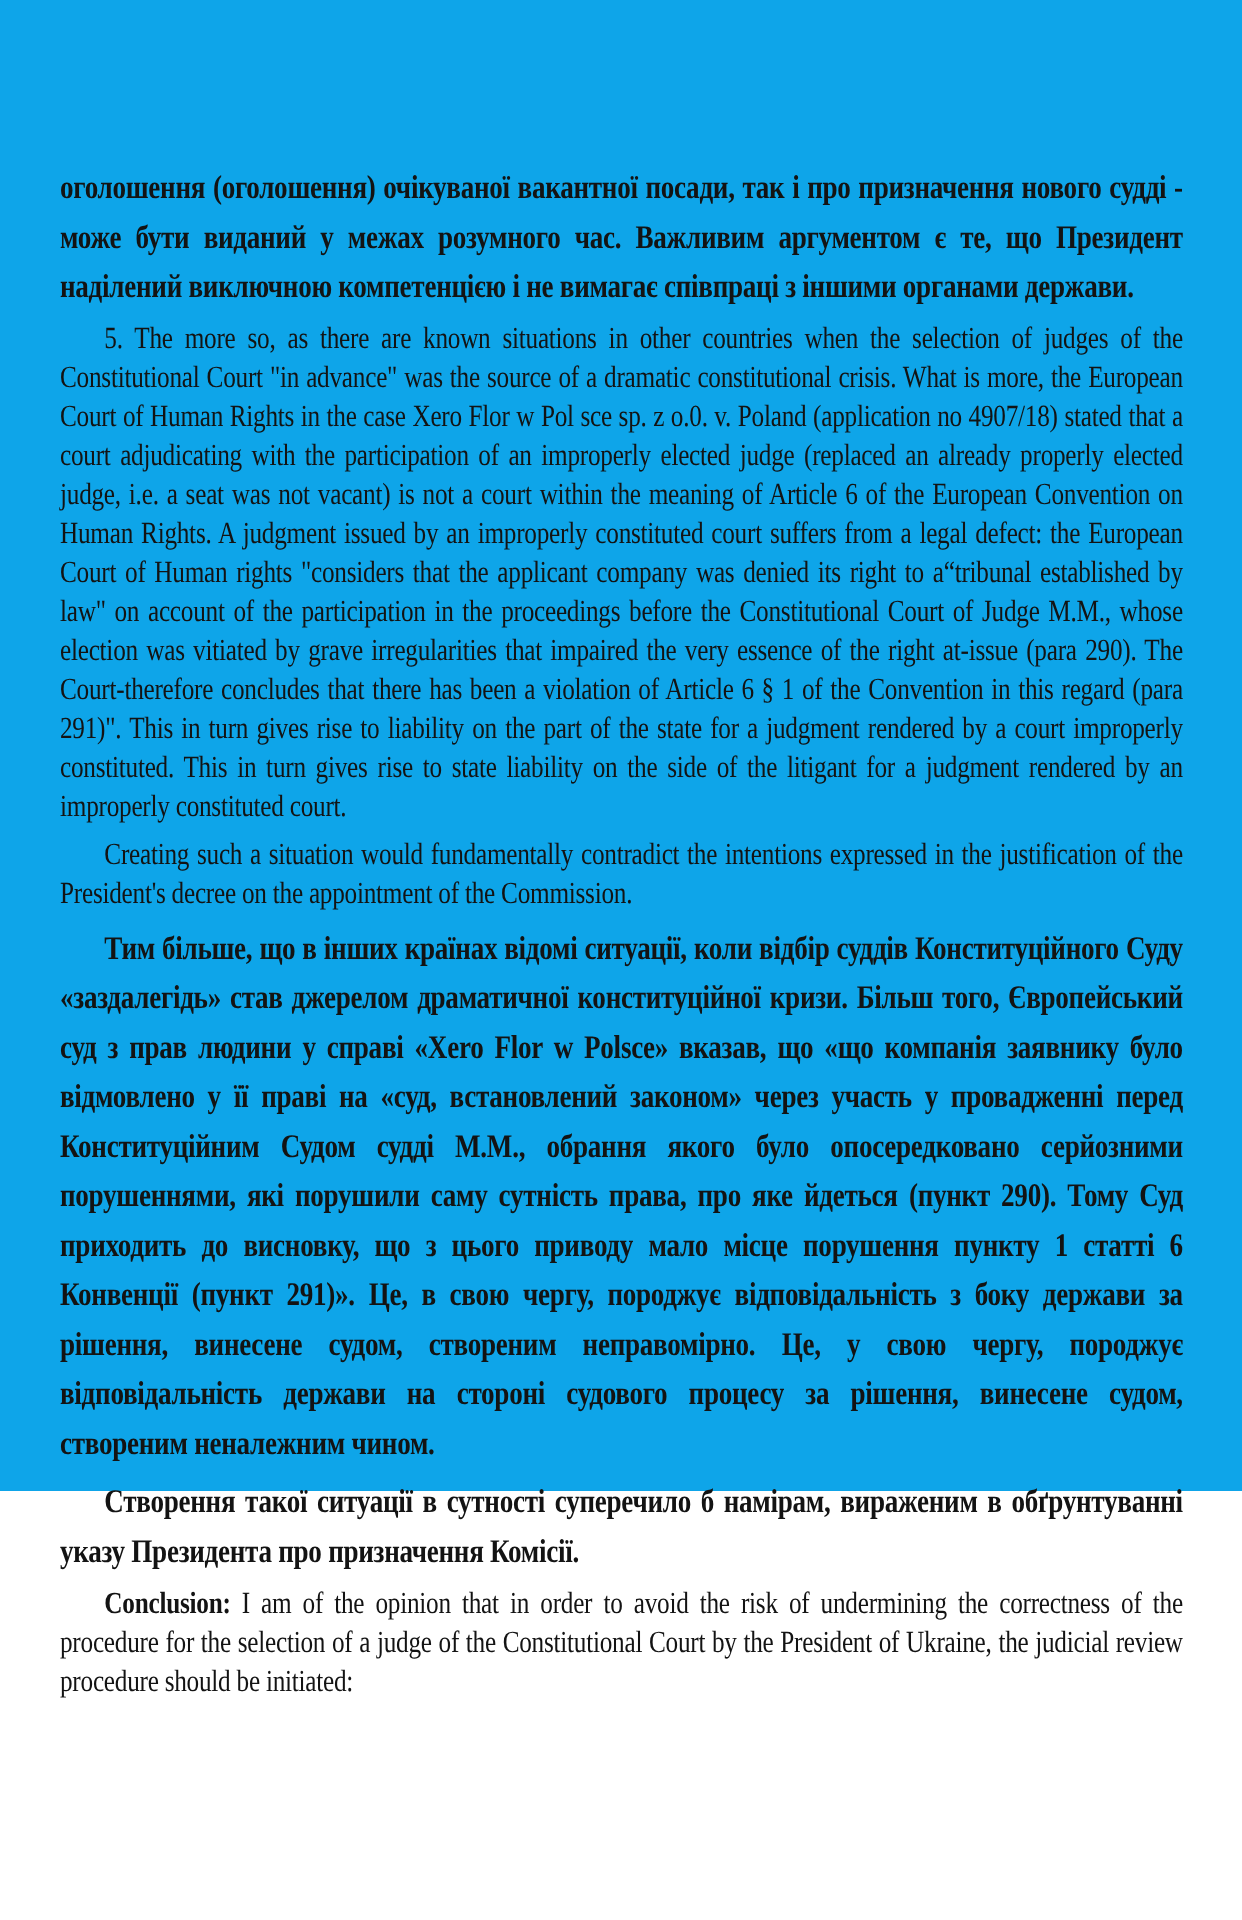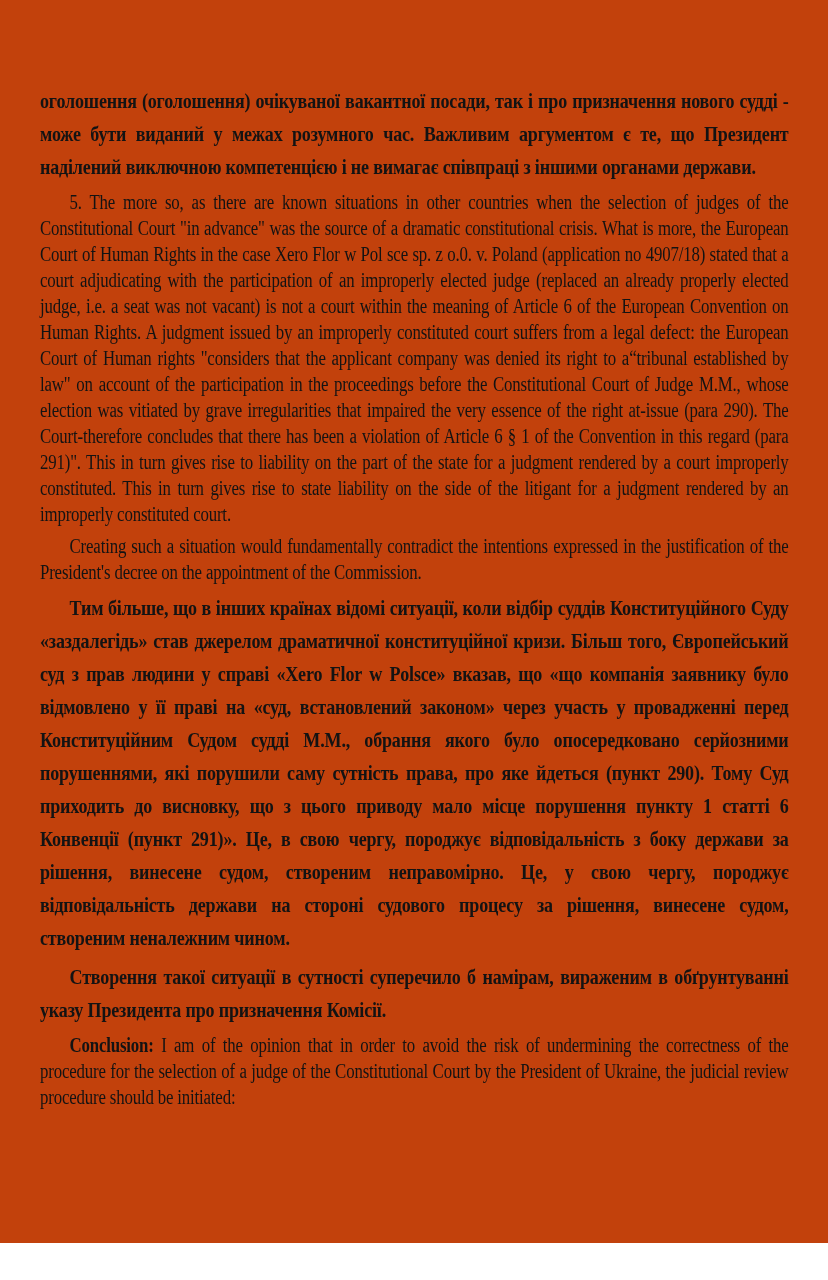--- a/index.html
+++ b/index.html
@@ -6,23 +6,23 @@
     margin: 0;
     padding: 0;
     width: 828px;
     height: 1280px;
     overflow: hidden;
     background: #ffffff;
   }
   .page {
     box-sizing: border-box;
     width: 828px;
-    height: 1243px;
-    background: #c2410c;
-    padding: 84px 0 0 40px;
+    height: 994px;
+    background: #0ea5e9;
+    padding: 108px 0 0 40px;
   }
   
   .content {
     width: 912px;
     transform: scaleX(0.8208);
     transform-origin: left top;
     color: #131313;
     font-family: "Liberation Serif", "DejaVu Serif", serif;
     text-rendering: optimizeLegibility;
   }

